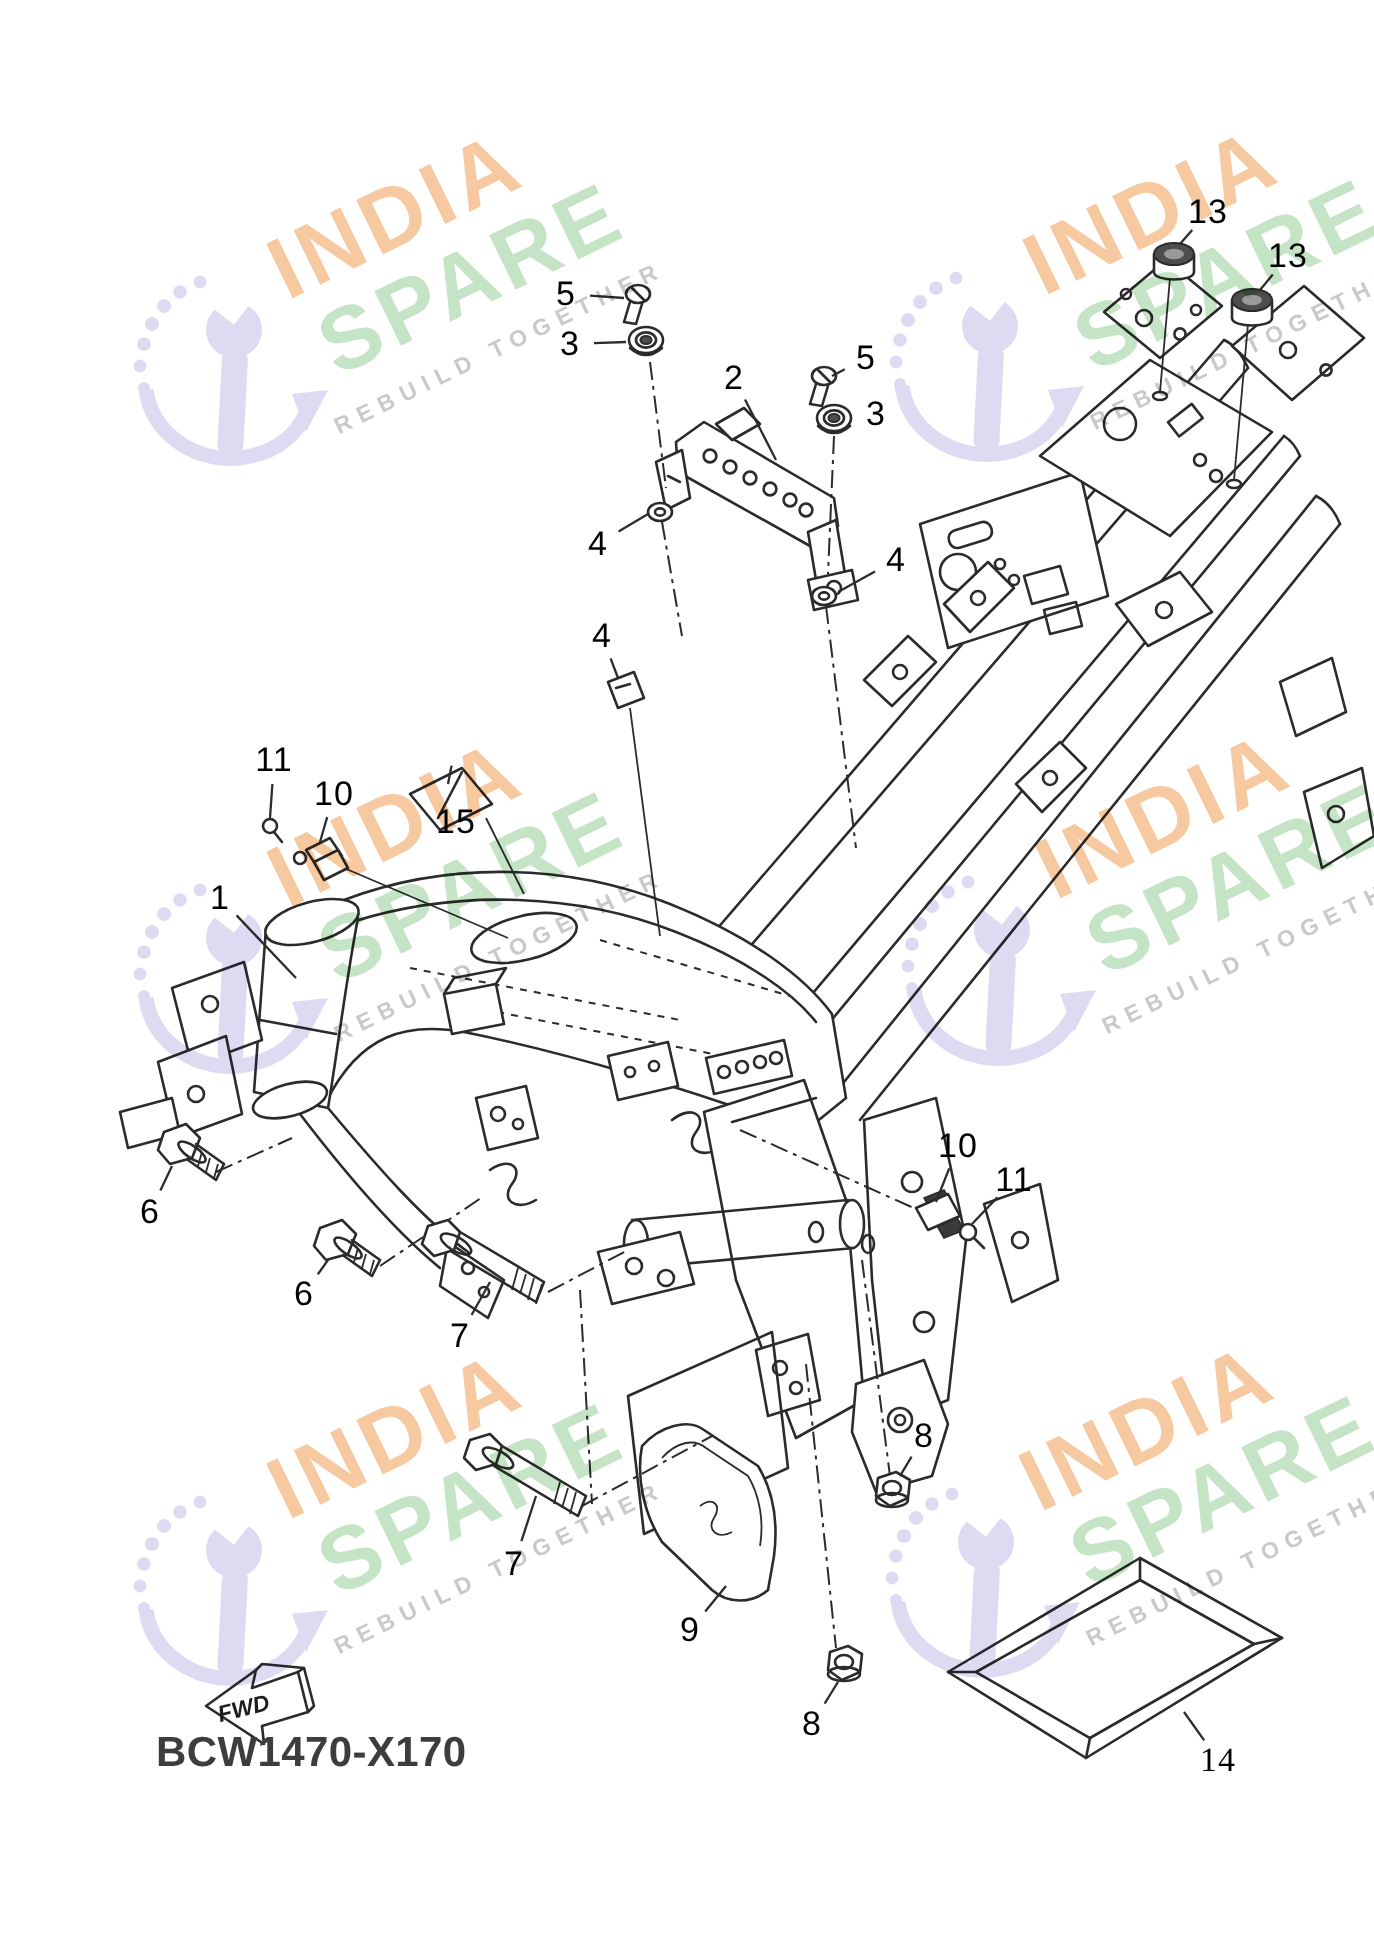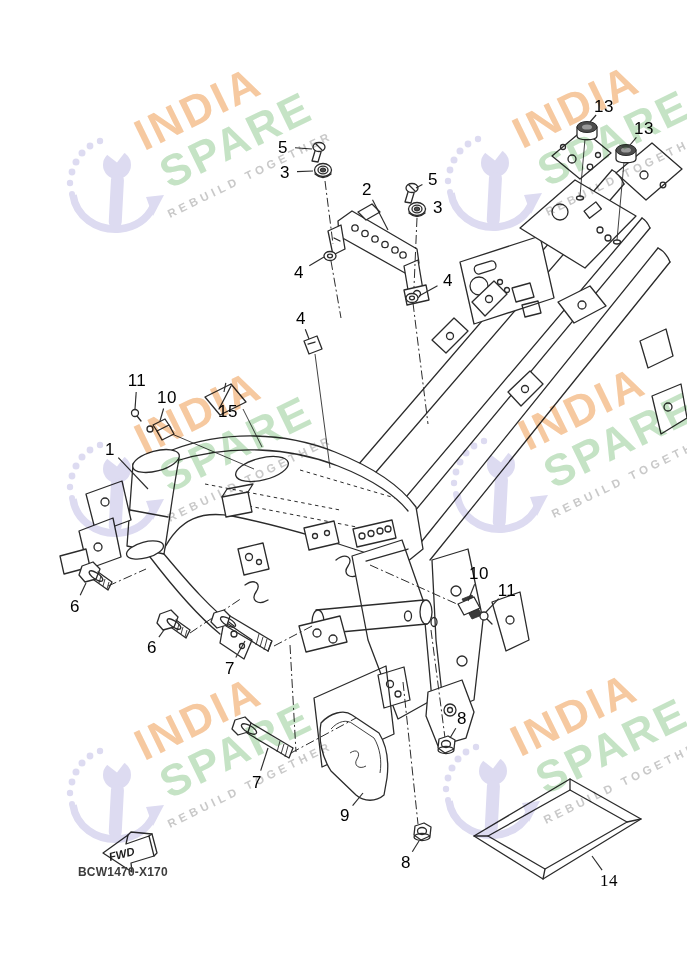--- a/index.html
+++ b/index.html
@@ -16,21 +16,21 @@
   .dsh{fill:none;stroke:#2b2b2b;stroke-width:1;stroke-dasharray:3.5 3.5;}
   .cl{fill:none;stroke:#2b2b2b;stroke-width:1;stroke-dasharray:9 3 2 3;}
   .thin{fill:none;stroke:#2b2b2b;stroke-width:.9;}
   #leaders line{stroke:#2c2c2c;stroke-width:1.15;}
 
   
   .callout{position:absolute;transform:translate(-50%,-50%);font-size:17px;color:#000000;
            line-height:1;letter-spacing:.5px;}
 
   
-  .part-code{position:absolute;left:78px;top:865px;font-size:12px;font-weight:700;
+  .part-code{position:absolute;left:78px;top:865px;font-size:21px;font-weight:700;
              color:#3d3d3d;letter-spacing:.2px;}
 
   
   #watermark-layer{position:absolute;left:0;top:0;width:687px;height:975px;pointer-events:none;}
   .wm{position:absolute;width:270px;height:210px;mix-blend-mode:multiply;pointer-events:none;}
   .wm span{position:absolute;white-space:nowrap;transform:rotate(-26deg);transform-origin:0 0;
            font-weight:bold;line-height:1;}
   .wm .wm-t1{left:70px;top:66px;font-size:44px;letter-spacing:3px;}
   .wm .wm-t2{left:95px;top:104px;font-size:44px;letter-spacing:3px;}
   .wm .wm-t3{left:108px;top:158px;font-size:11.5px;letter-spacing:4px;font-weight:600;}

